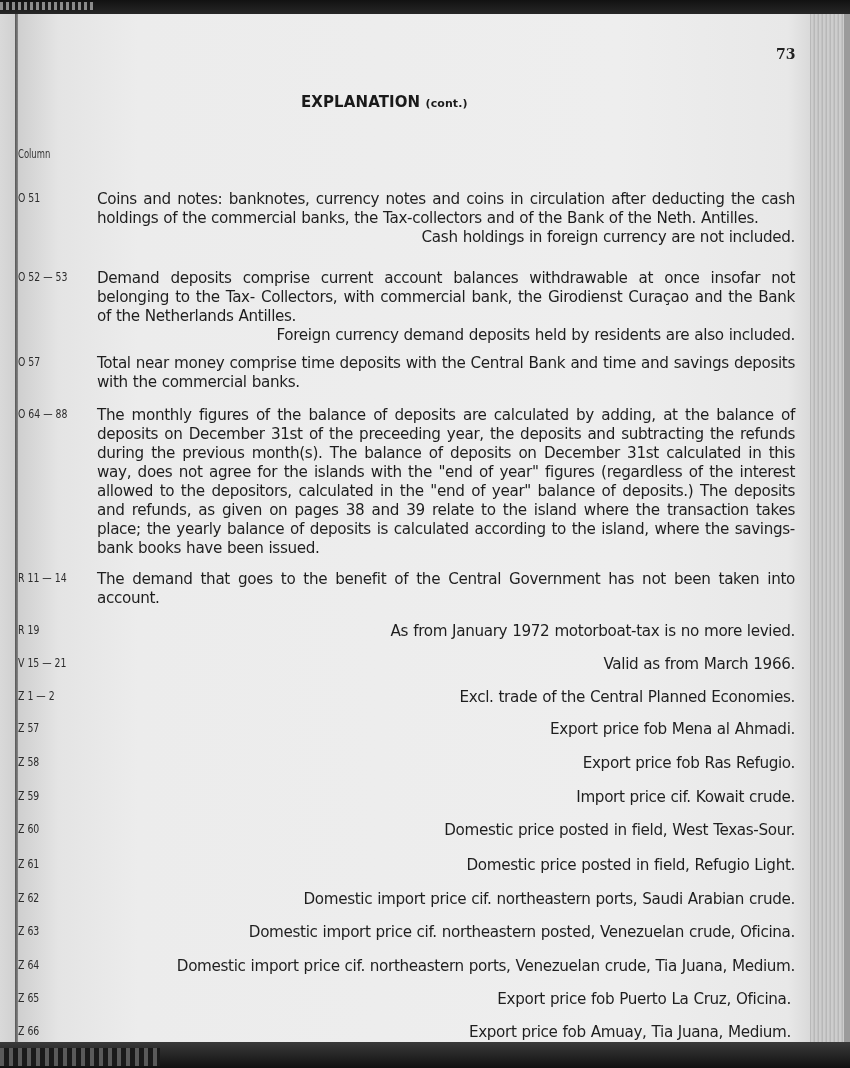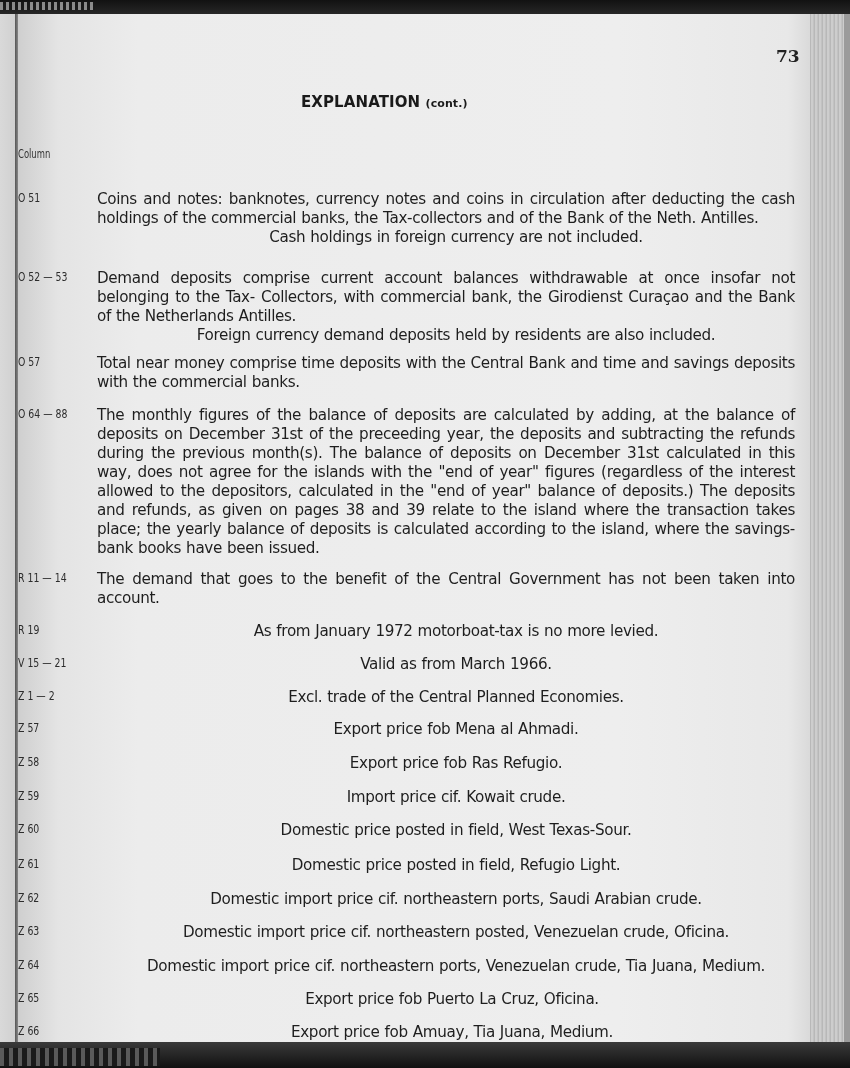--- a/index.html
+++ b/index.html
@@ -48,21 +48,21 @@
     .page-edge {
       position: absolute; left: 810px; top: 14px; width: 40px; height: 1030px;
       background: repeating-linear-gradient(90deg, #b8b8b8 0 1px, #cdcdcd 1px 3px, #c2c2c2 3px 4px);
     }
     .page-edge::after {
       content: ""; position: absolute; right: 0; top: 0; width: 6px; height: 100%;
       background: #9b9b9b;
     }
     .page-number {
       position: absolute; left: 758px; top: 32px;
-      font-family: "DejaVu Serif", serif; font-weight: bold; font-size: 17px; color: #222; text-align: right;
+      font-family: "DejaVu Serif", serif; font-weight: bold; font-size: 14px; color: #222; text-align: right;
     }
     .page-title {
       position: absolute; left: 283px; top: 79px;
       font-family: "DejaVu Sans", sans-serif; font-size: 15px; font-weight: bold;
       color: #1a1a1a; letter-spacing: 0.1px;
     }
     .page-title .cont { font-size: 11px; }
     .column-header {
       position: absolute; left: 0px; top: 133px; font-size: 12px;
       font-family: "DejaVu Sans Condensed", "DejaVu Sans", sans-serif; color: #333;
@@ -72,21 +72,21 @@
     .entry .ref {
       position: absolute; left: 0; top: 0; font-size: 13px; color: #2c2c2c;
       white-space: nowrap; transform: scaleX(0.72); transform-origin: left;
     }
     .entry .text {
       position: absolute; left: 79px; top: 0; width: 698px;
       font-size: 15.2px; line-height: 19px; color: #1e1e1e;
       text-align: justify; letter-spacing: -0.35px; word-spacing: 0.5px;
     }
     .entry .text p { margin: 0; }
-    .entry .text p.last { text-align: center; margin-left: 20px; }
+    .entry .text p.last { text-align: right; margin-left: 20px; }
     .entry.wide .text { left: 75px; }
   </style>
 </head>
 <body>
 
 <div class="top-strip">
     <div class="ticks"></div>
   </div>
 
 <div class="prev-page">

